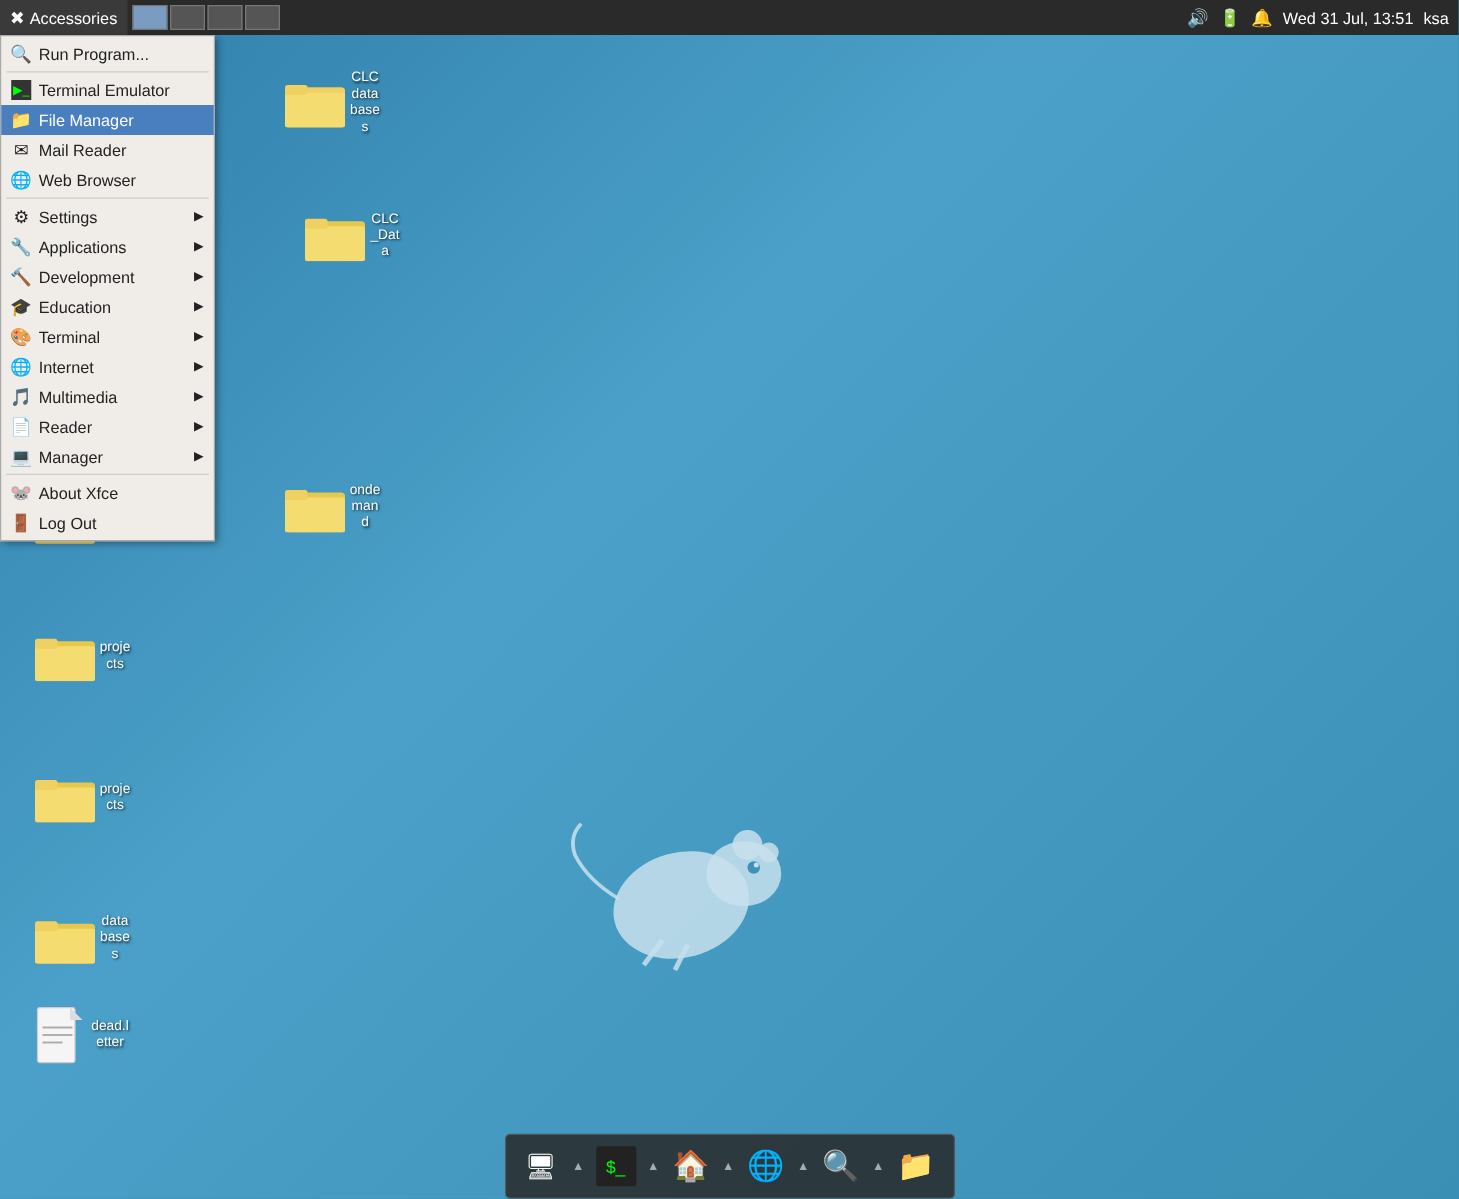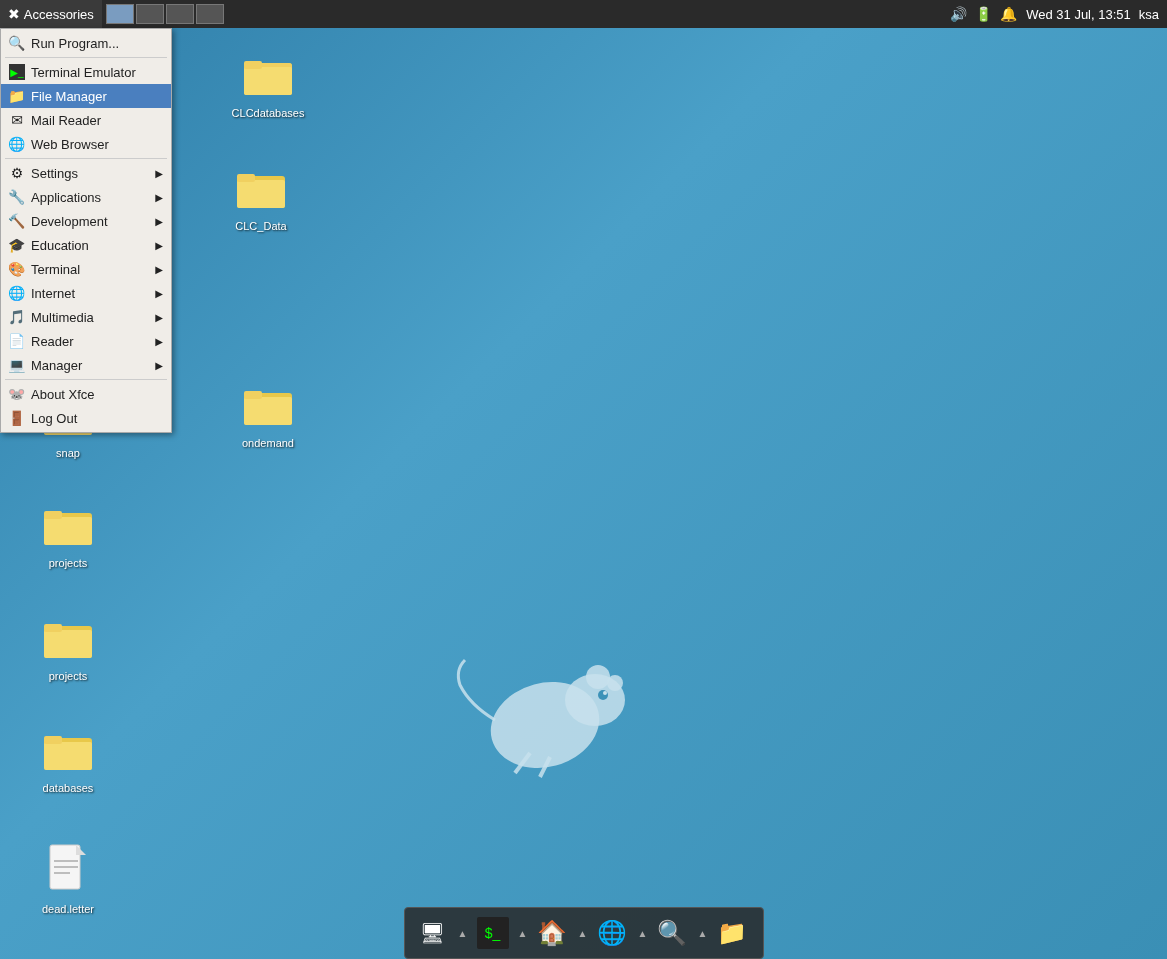--- a/index.html
+++ b/index.html
@@ -113,23 +113,23 @@
     .menu-separator {
       height: 1px;
       background: #ccc;
       margin: 2px 4px;
     }
 
     
     .desktop-icon {
       position: absolute;
       display: flex;
-      flex-direction: column;
-      align-items: center;
-      gap: 11px;
+      flex-direction: row;
+      align-items: center;
+      gap: 0;
       cursor: pointer;
       width: 80px;
     }
     .folder-icon {
       width: 48px;
       height: 40px;
       position: relative;
     }
     .folder-icon svg {
       width: 48px;
@@ -333,21 +333,21 @@
     <svg viewBox="0 0 48 40" xmlns="http://www.w3.org/2000/svg">
       <rect x="0" y="8" width="48" height="32" rx="3" fill="#e8c84a"></rect>
       <rect x="0" y="8" width="48" height="32" rx="3" fill="#f0d060"></rect>
       <rect x="0" y="12" width="48" height="28" rx="2" fill="#f5dc70"></rect>
       <rect x="0" y="6" width="18" height="8" rx="2" fill="#f0d060"></rect>
     </svg>
   </div>
   <span class="icon-label">CLCdatabases</span>
 </div>
 
-<div class="desktop-icon" style="left:221px; top:168px;">
+<div class="desktop-icon" style="left:244px; top:168px;">
   <div class="folder-icon">
     <svg viewBox="0 0 48 40" xmlns="http://www.w3.org/2000/svg">
       <rect x="0" y="8" width="48" height="32" rx="3" fill="#e8c84a"></rect>
       <rect x="0" y="12" width="48" height="28" rx="2" fill="#f5dc70"></rect>
       <rect x="0" y="6" width="18" height="8" rx="2" fill="#f0d060"></rect>
     </svg>
   </div>
   <span class="icon-label">CLC_Data</span>
 </div>
 
@@ -399,21 +399,21 @@
   <div class="folder-icon">
     <svg viewBox="0 0 48 40" xmlns="http://www.w3.org/2000/svg">
       <rect x="0" y="8" width="48" height="32" rx="3" fill="#e8c84a"></rect>
       <rect x="0" y="12" width="48" height="28" rx="2" fill="#f5dc70"></rect>
       <rect x="0" y="6" width="18" height="8" rx="2" fill="#f0d060"></rect>
     </svg>
   </div>
   <span class="icon-label">databases</span>
 </div>
 
-<div class="desktop-icon" style="left:28px; top:843px;">
+<div class="desktop-icon" style="left:28px; top:804px;">
   <div class="doc-icon">
     <svg viewBox="0 0 40 48" xmlns="http://www.w3.org/2000/svg">
       <rect x="2" y="2" width="30" height="44" rx="2" fill="#f5f5f5" stroke="#ccc" stroke-width="1"></rect>
       <polygon points="28,2 38,12 28,12" fill="#ddd"></polygon>
       <line x1="6" y1="18" x2="30" y2="18" stroke="#aaa" stroke-width="1.5"></line>
       <line x1="6" y1="24" x2="30" y2="24" stroke="#aaa" stroke-width="1.5"></line>
       <line x1="6" y1="30" x2="22" y2="30" stroke="#aaa" stroke-width="1.5"></line>
     </svg>
   </div>
   <span class="icon-label">dead.letter</span>

